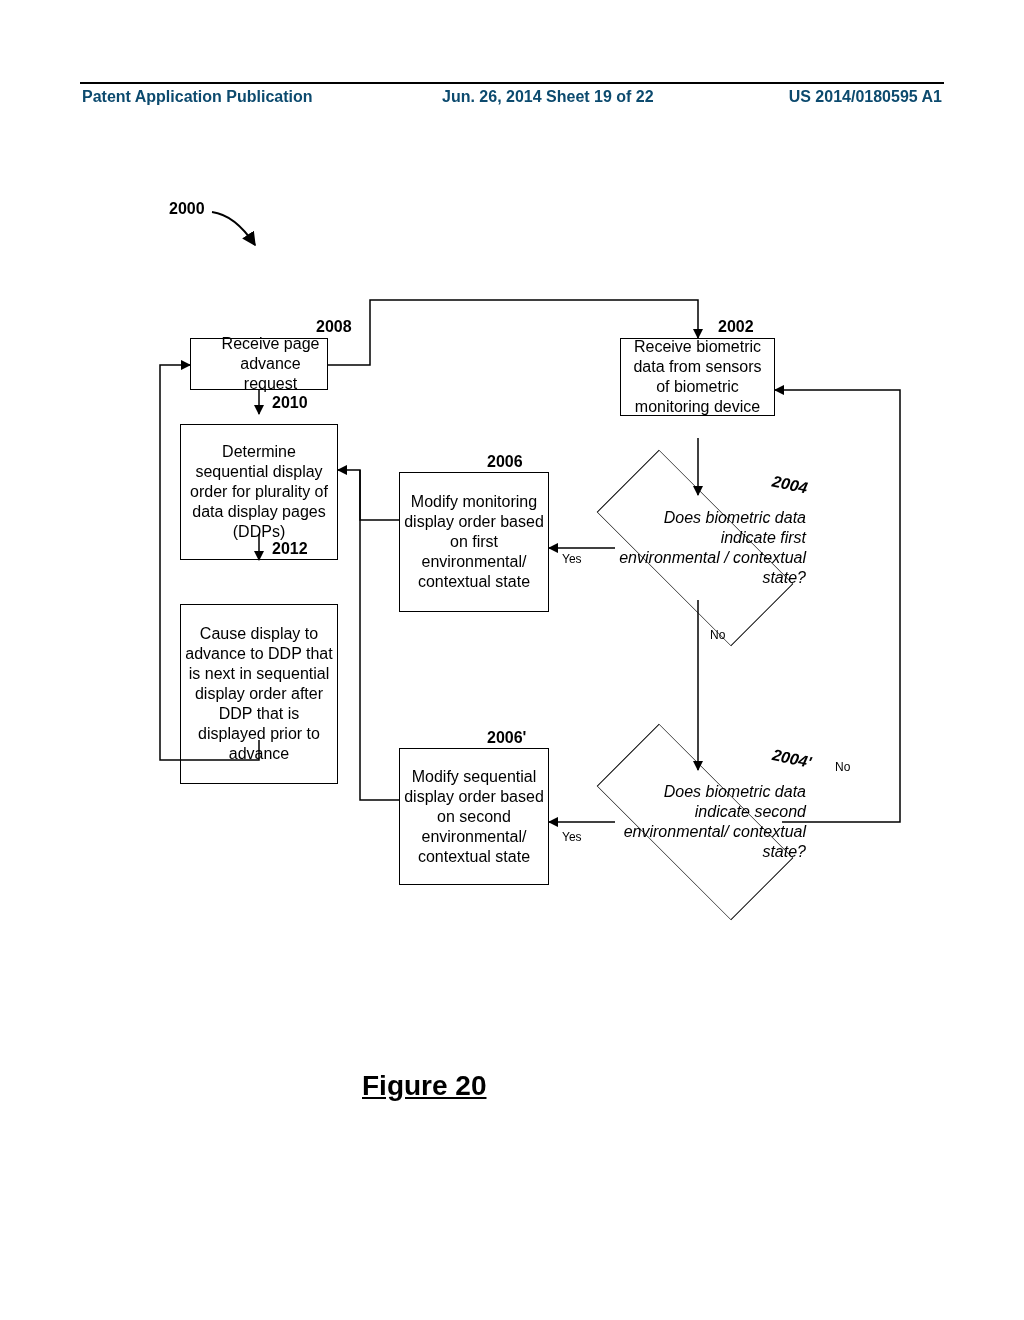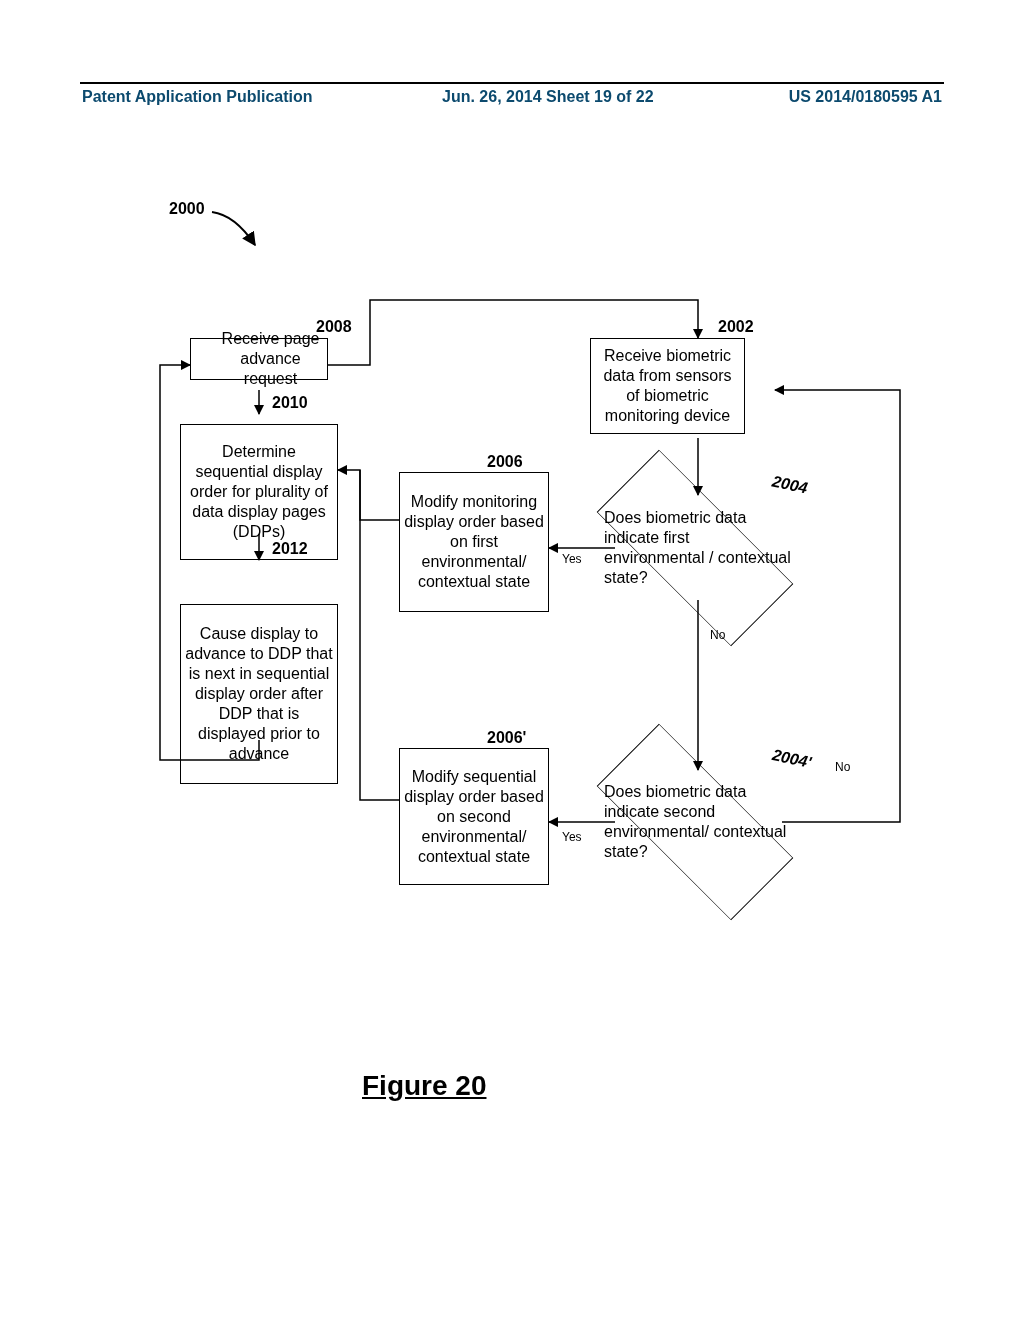--- a/index.html
+++ b/index.html
@@ -53,25 +53,26 @@
   }
   .diamond .rot {
     position: absolute;
     left: 0; top: 0; width: 100%; height: 100%;
     transform: rotate(45deg) scaleY(0.55);
     border: 1.5px solid #000;
     box-sizing: border-box;
   }
   .diamond .txt {
     position: absolute;
-    left: 4px; top: 0; width: 100%; height: 100%;
+    left: 16px; top: 0; width: 100%; height: 100%;
     display: flex; align-items: center; justify-content: center;
-    text-align: left;
+    text-align: right;
     font-size: 16px;
     line-height: 1.25;
+    font-style: italic;
   }
 
   .lbl {
     position: absolute;
     font-size: 16px;
     font-weight: bold;
   }
   .edge-lbl {
     position: absolute;
     font-size: 12px;
@@ -94,36 +95,36 @@
 <body>
 
 <div class="page">
   <div class="hr-top"></div>
   <div class="hdr left">Patent Application Publication</div>
   <div class="hdr center">Jun. 26, 2014  Sheet 19 of 22</div>
   <div class="hdr right">US 2014/0180595 A1</div>
 
   <div class="lbl" style="left:169px; top:200px;text-align:right;">2000</div>
 
-  <div class="box" style="left:190px; top:338px; width:138px; height:42px;padding-left:27px;">Receive page advance request</div>
+  <div class="box" style="left:190px; top:338px; width:138px; height:52px;padding-left:27px;">Receive page advance request</div>
   <div class="lbl" style="left:272px; top:318px;margin-left:44px;">2008</div>
 
   <div class="box" style="left:180px; top:424px; width:158px; height:136px;">Determine sequential display order for plurality of data display pages (DDPs)</div>
   <div class="lbl" style="left:272px; top:394px;">2010</div>
 
   <div class="box" style="left:180px; top:560px; width:158px; height:180px;margin-top:44px;">Cause display to advance to DDP that is next in sequential display order after DDP that is displayed prior to advance</div>
   <div class="lbl" style="left:272px; top:540px;">2012</div>
 
   <div class="box" style="left:399px; top:472px; width:150px; height:140px;">Modify monitoring display order based on first environmental/ contextual state</div>
   <div class="lbl" style="left:487px; top:453px;">2006</div>
 
   <div class="box" style="left:399px; top:748px; width:150px; height:137px;">Modify sequential display order based on second environmental/ contextual state</div>
   <div class="lbl" style="left:487px; top:729px;">2006'</div>
 
-  <div class="box" style="left:590px; top:338px; width:155px; height:96px;">Receive biometric data from sensors of biometric monitoring device</div>
+  <div class="box" style="left:620px; top:338px; width:155px; height:78px;">Receive biometric data from sensors of biometric monitoring device</div>
   <div class="lbl" style="left:718px; top:318px;">2002</div>
 
   <div class="diamond" style="left:600px; top:468px; width:190px; height:160px;">
     <div class="rot"></div>
     <div class="txt">Does biometric data indicate first environmental / contextual state?</div>
   </div>
   <div class="lbl" style="left:772px; top:476px; transform: rotate(12deg); font-style: italic;">2004</div>
 
   <div class="diamond" style="left:600px; top:742px; width:190px; height:160px;">
     <div class="rot"></div>

